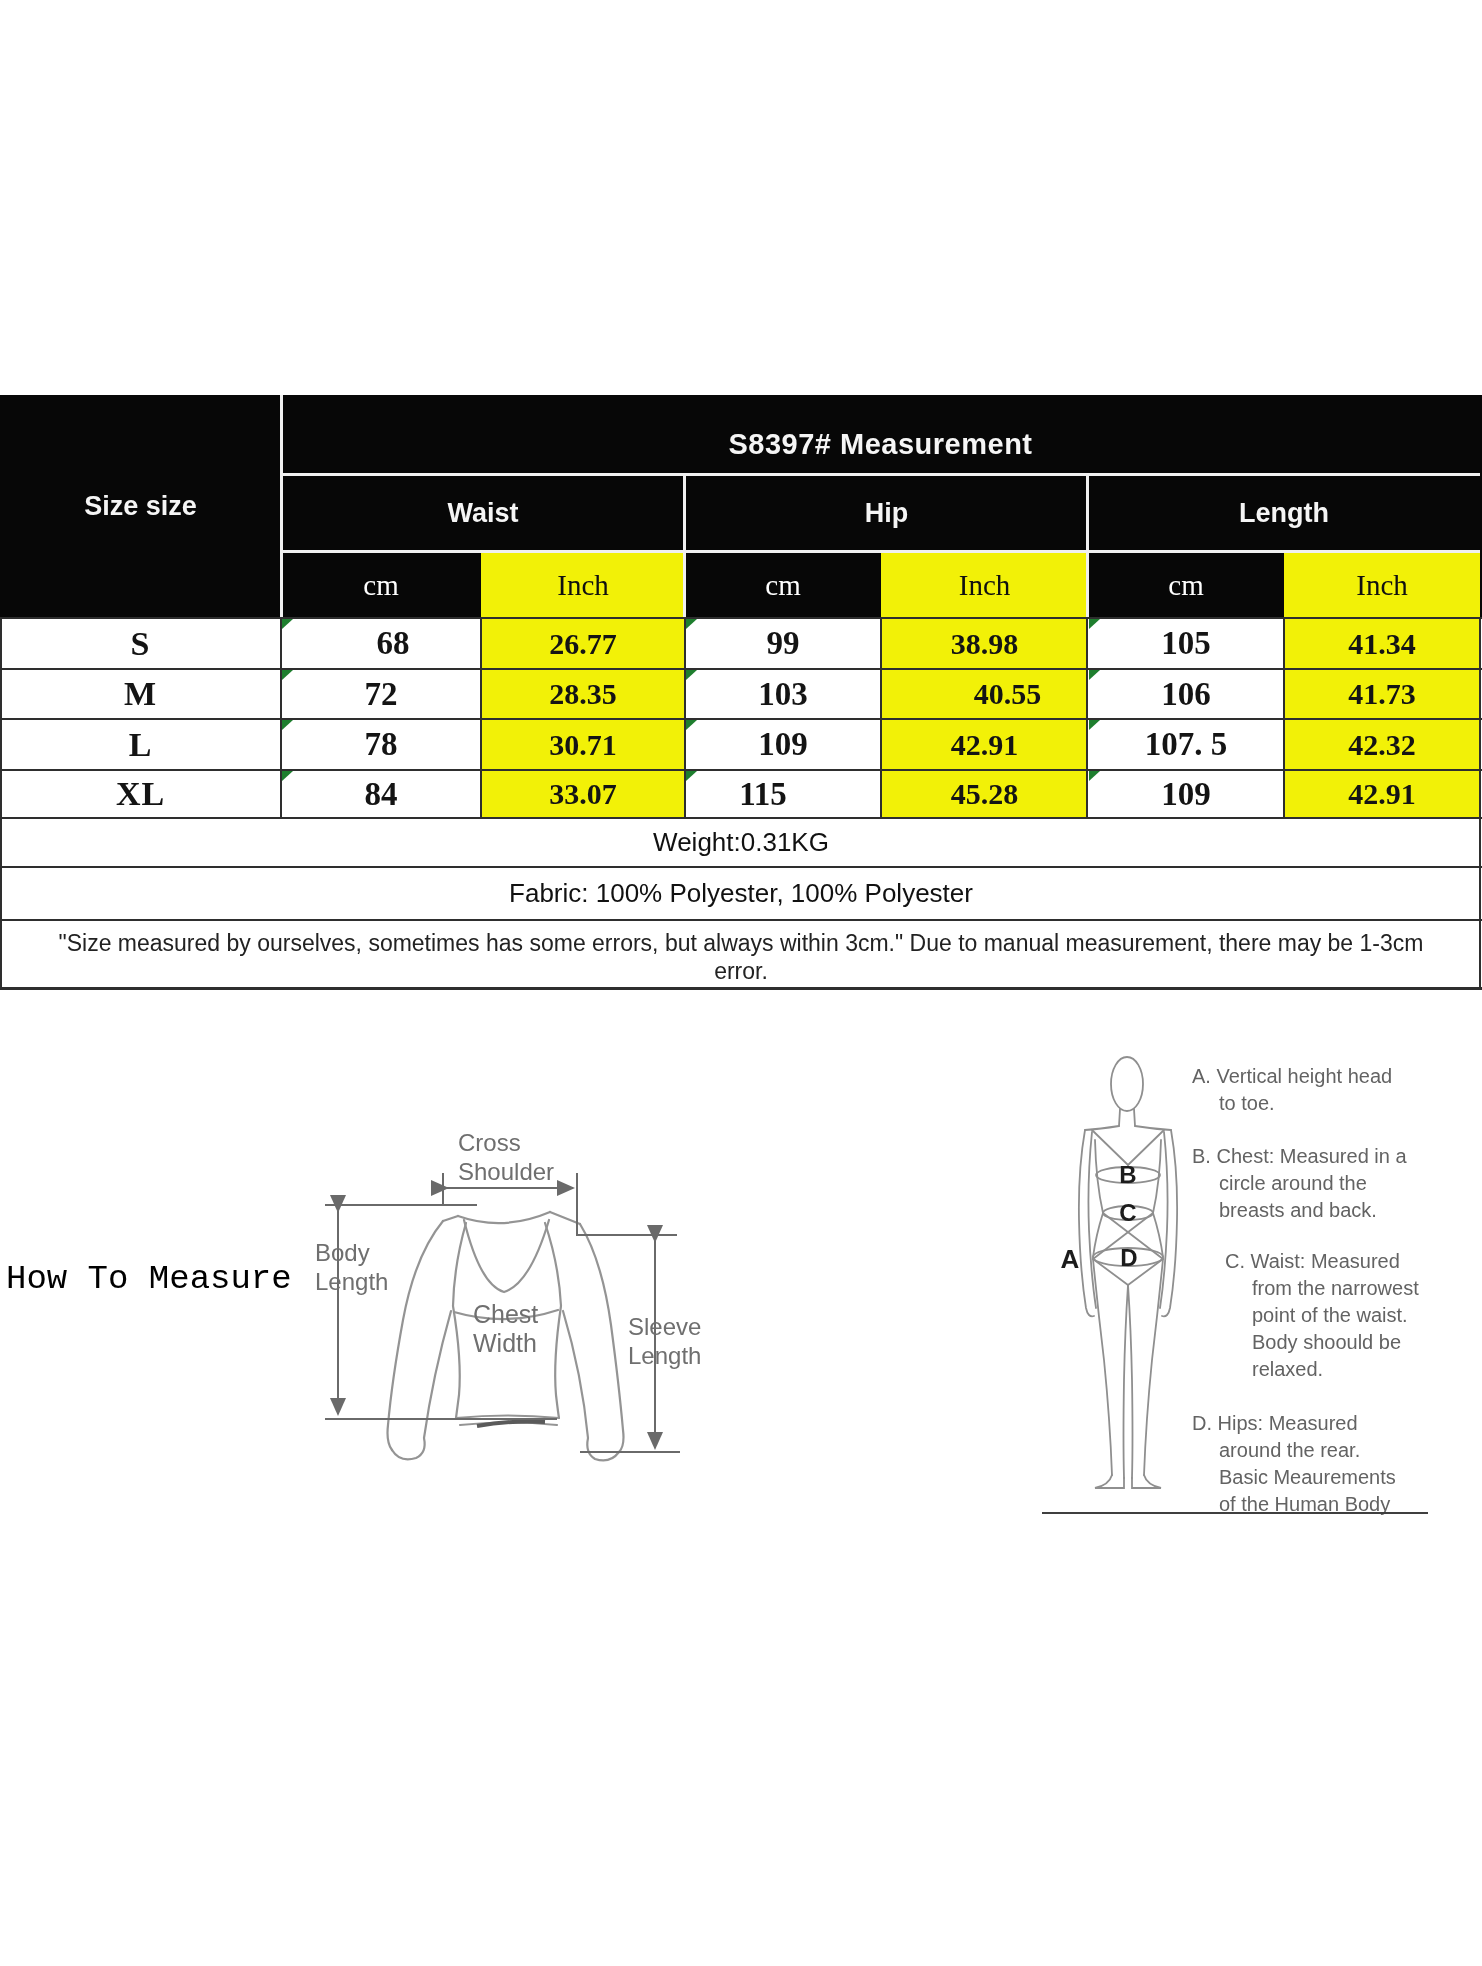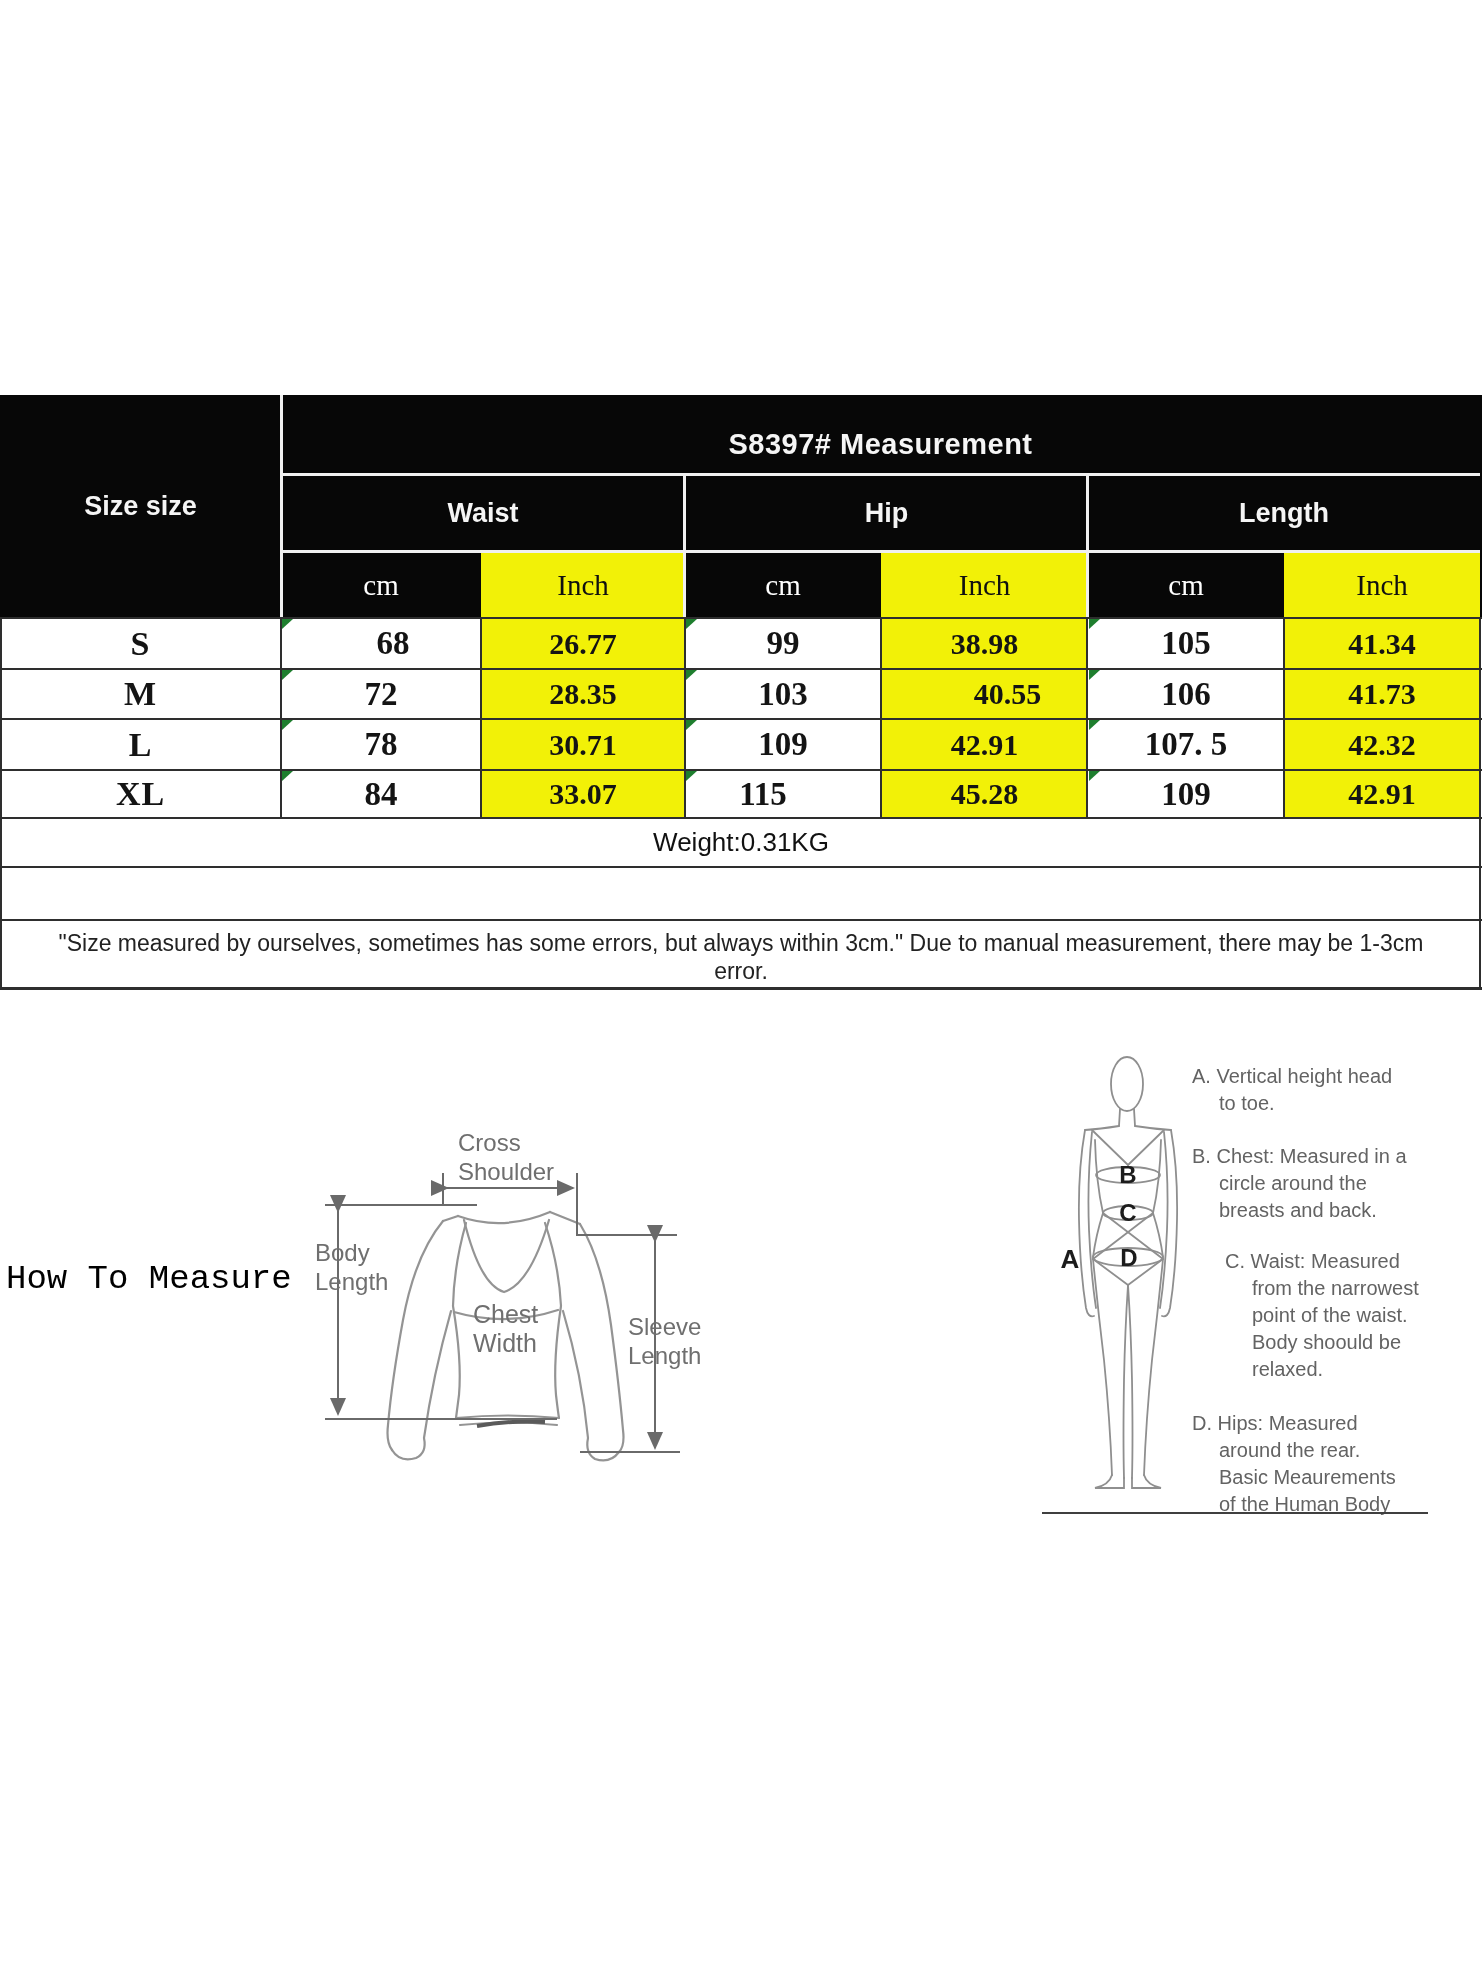--- a/index.html
+++ b/index.html
@@ -112,20 +112,21 @@
     <div class="flag" style="left:686px;top:224px;"></div>
     <div class="flag" style="left:686px;top:275px;"></div>
     <div class="flag" style="left:686px;top:325px;"></div>
     <div class="flag" style="left:686px;top:376px;"></div>
     <div class="flag" style="left:1089px;top:224px;"></div>
     <div class="flag" style="left:1089px;top:275px;"></div>
     <div class="flag" style="left:1089px;top:325px;"></div>
     <div class="flag" style="left:1089px;top:376px;"></div>
 
     <div class="wide-row" style="top:423px;height:49px;">Weight:0.31KG</div>
+    <div class="wide-row" style="top:472px;height:53px;">Fabric: 100% Polyester, 100% Polyester</div>
     <div class="disc" style="top:534px;">"Size measured by ourselves, sometimes has some errors, but always within 3cm." Due to manual measurement, there may be 1-3cm</div>
     <div class="disc" style="top:562px;">error.</div>
 
     <div class="dline" style="left:0;top:222px;width:1482px;height:2px;"></div>
     <div class="dline" style="left:0;top:273px;width:1482px;height:2px;"></div>
     <div class="dline" style="left:0;top:323px;width:1482px;height:2px;"></div>
     <div class="dline" style="left:0;top:374px;width:1482px;height:2px;"></div>
     <div class="dline" style="left:0;top:422px;width:1482px;height:2px;"></div>
     <div class="dline" style="left:0;top:471px;width:1482px;height:2px;"></div>
     <div class="dline" style="left:0;top:524px;width:1482px;height:2px;"></div>

